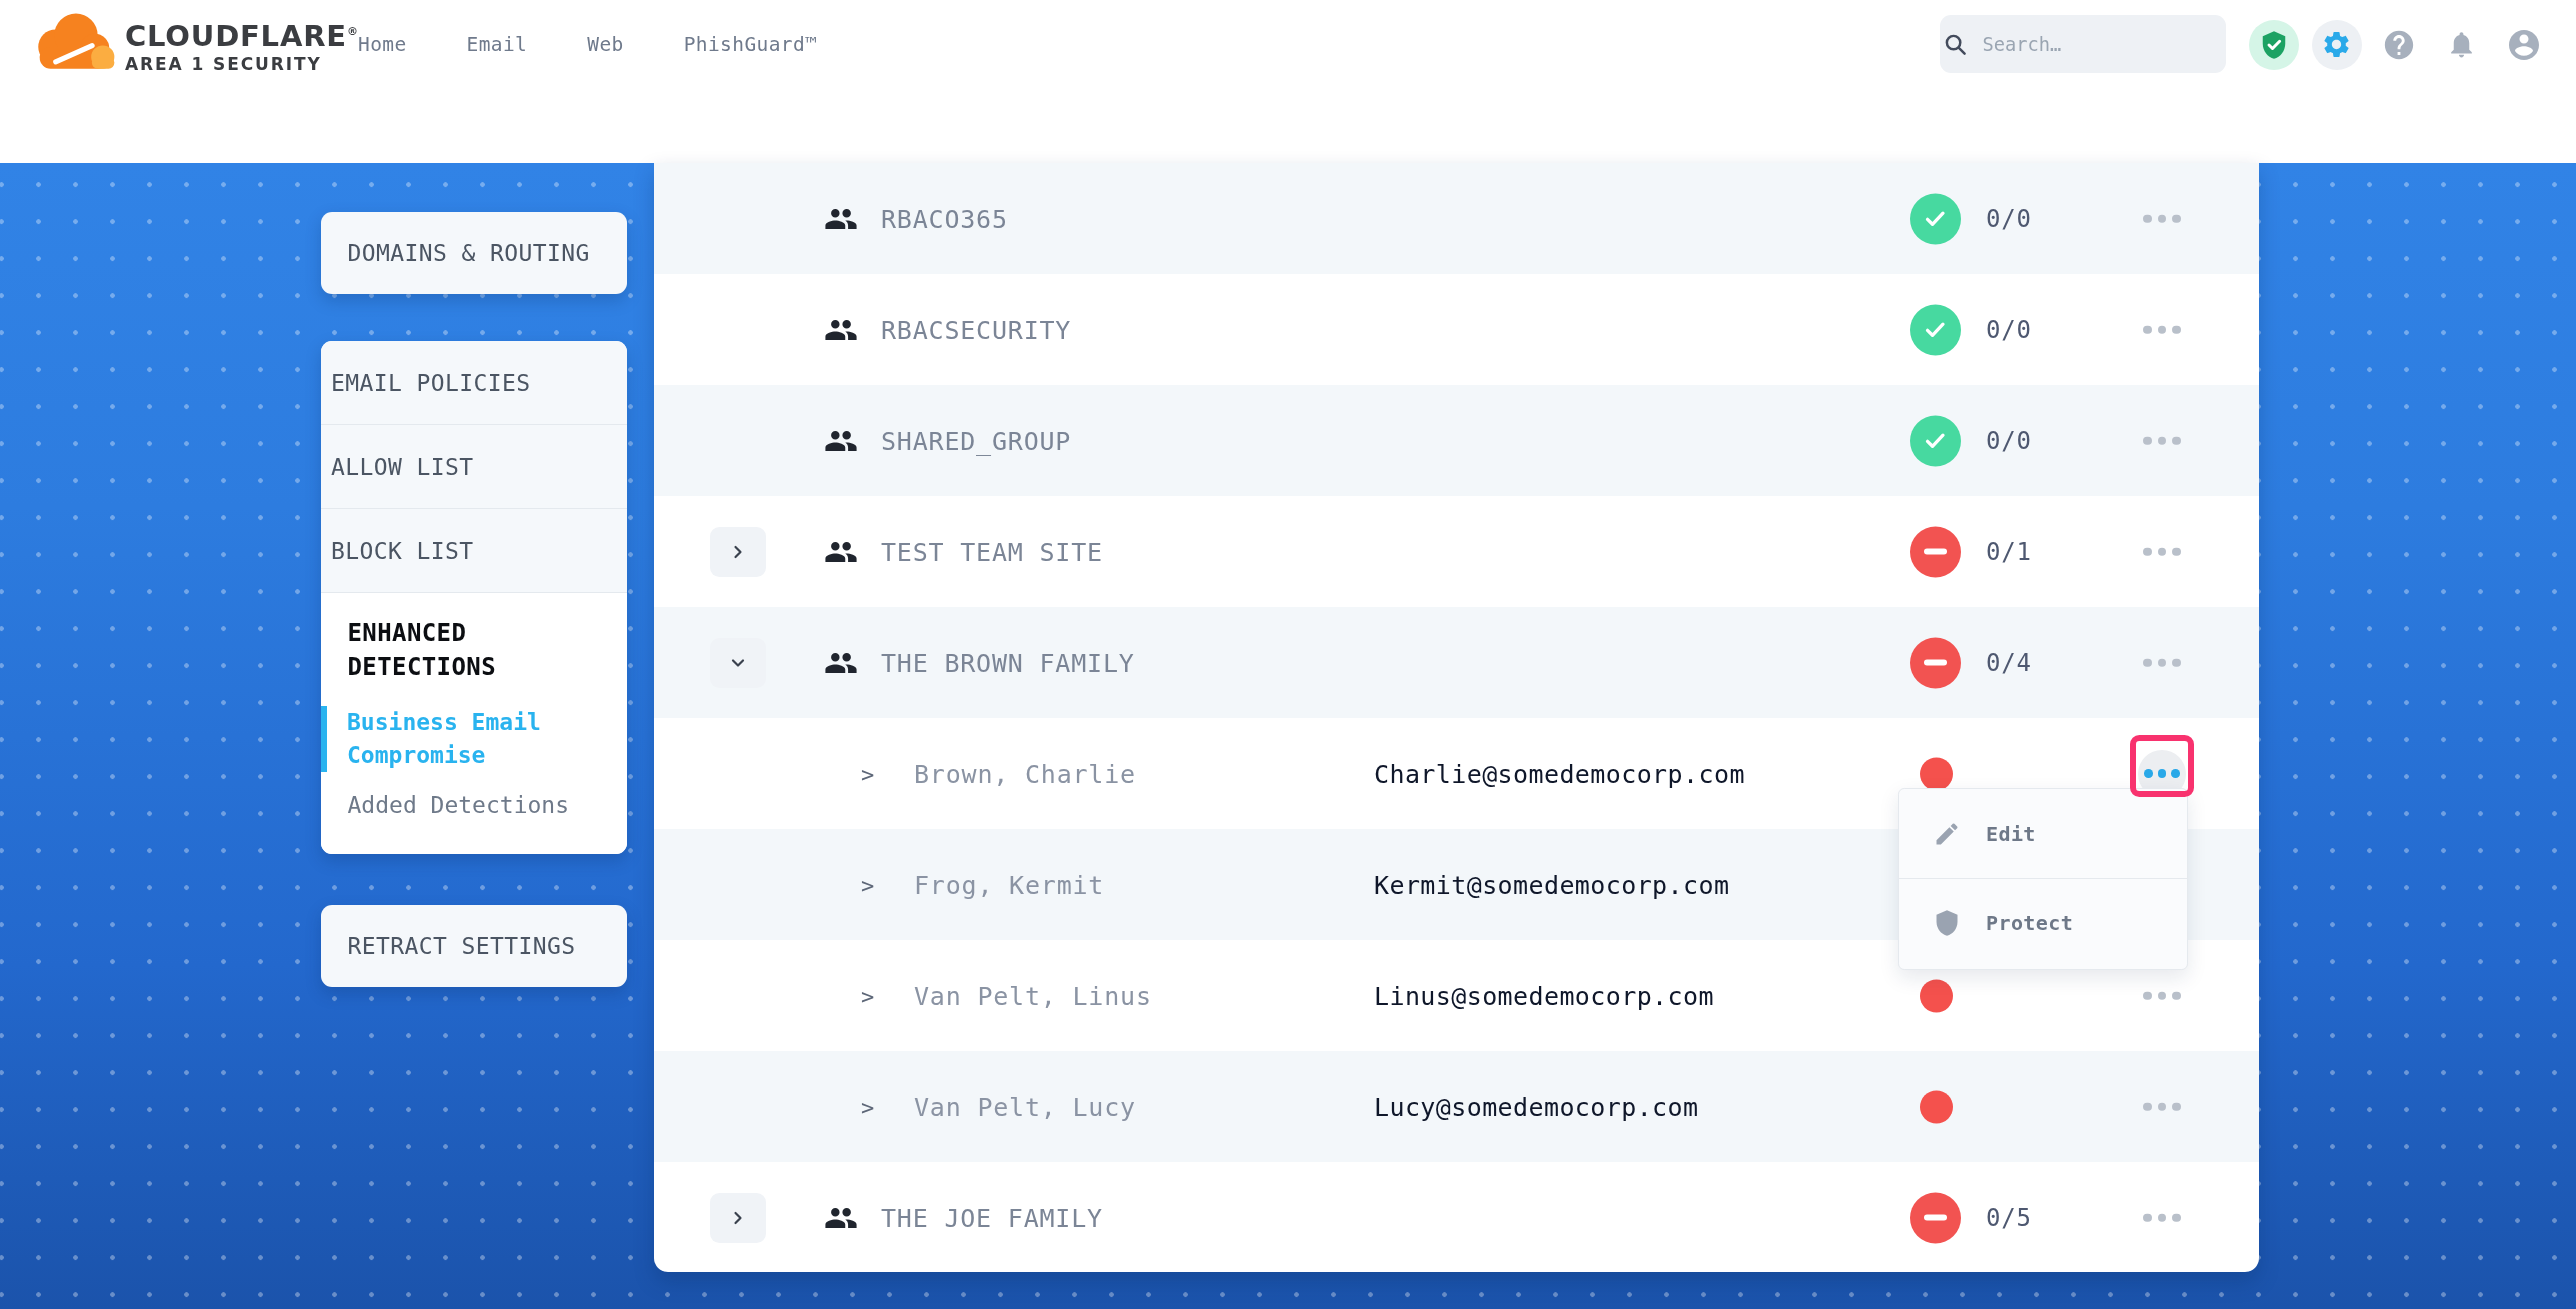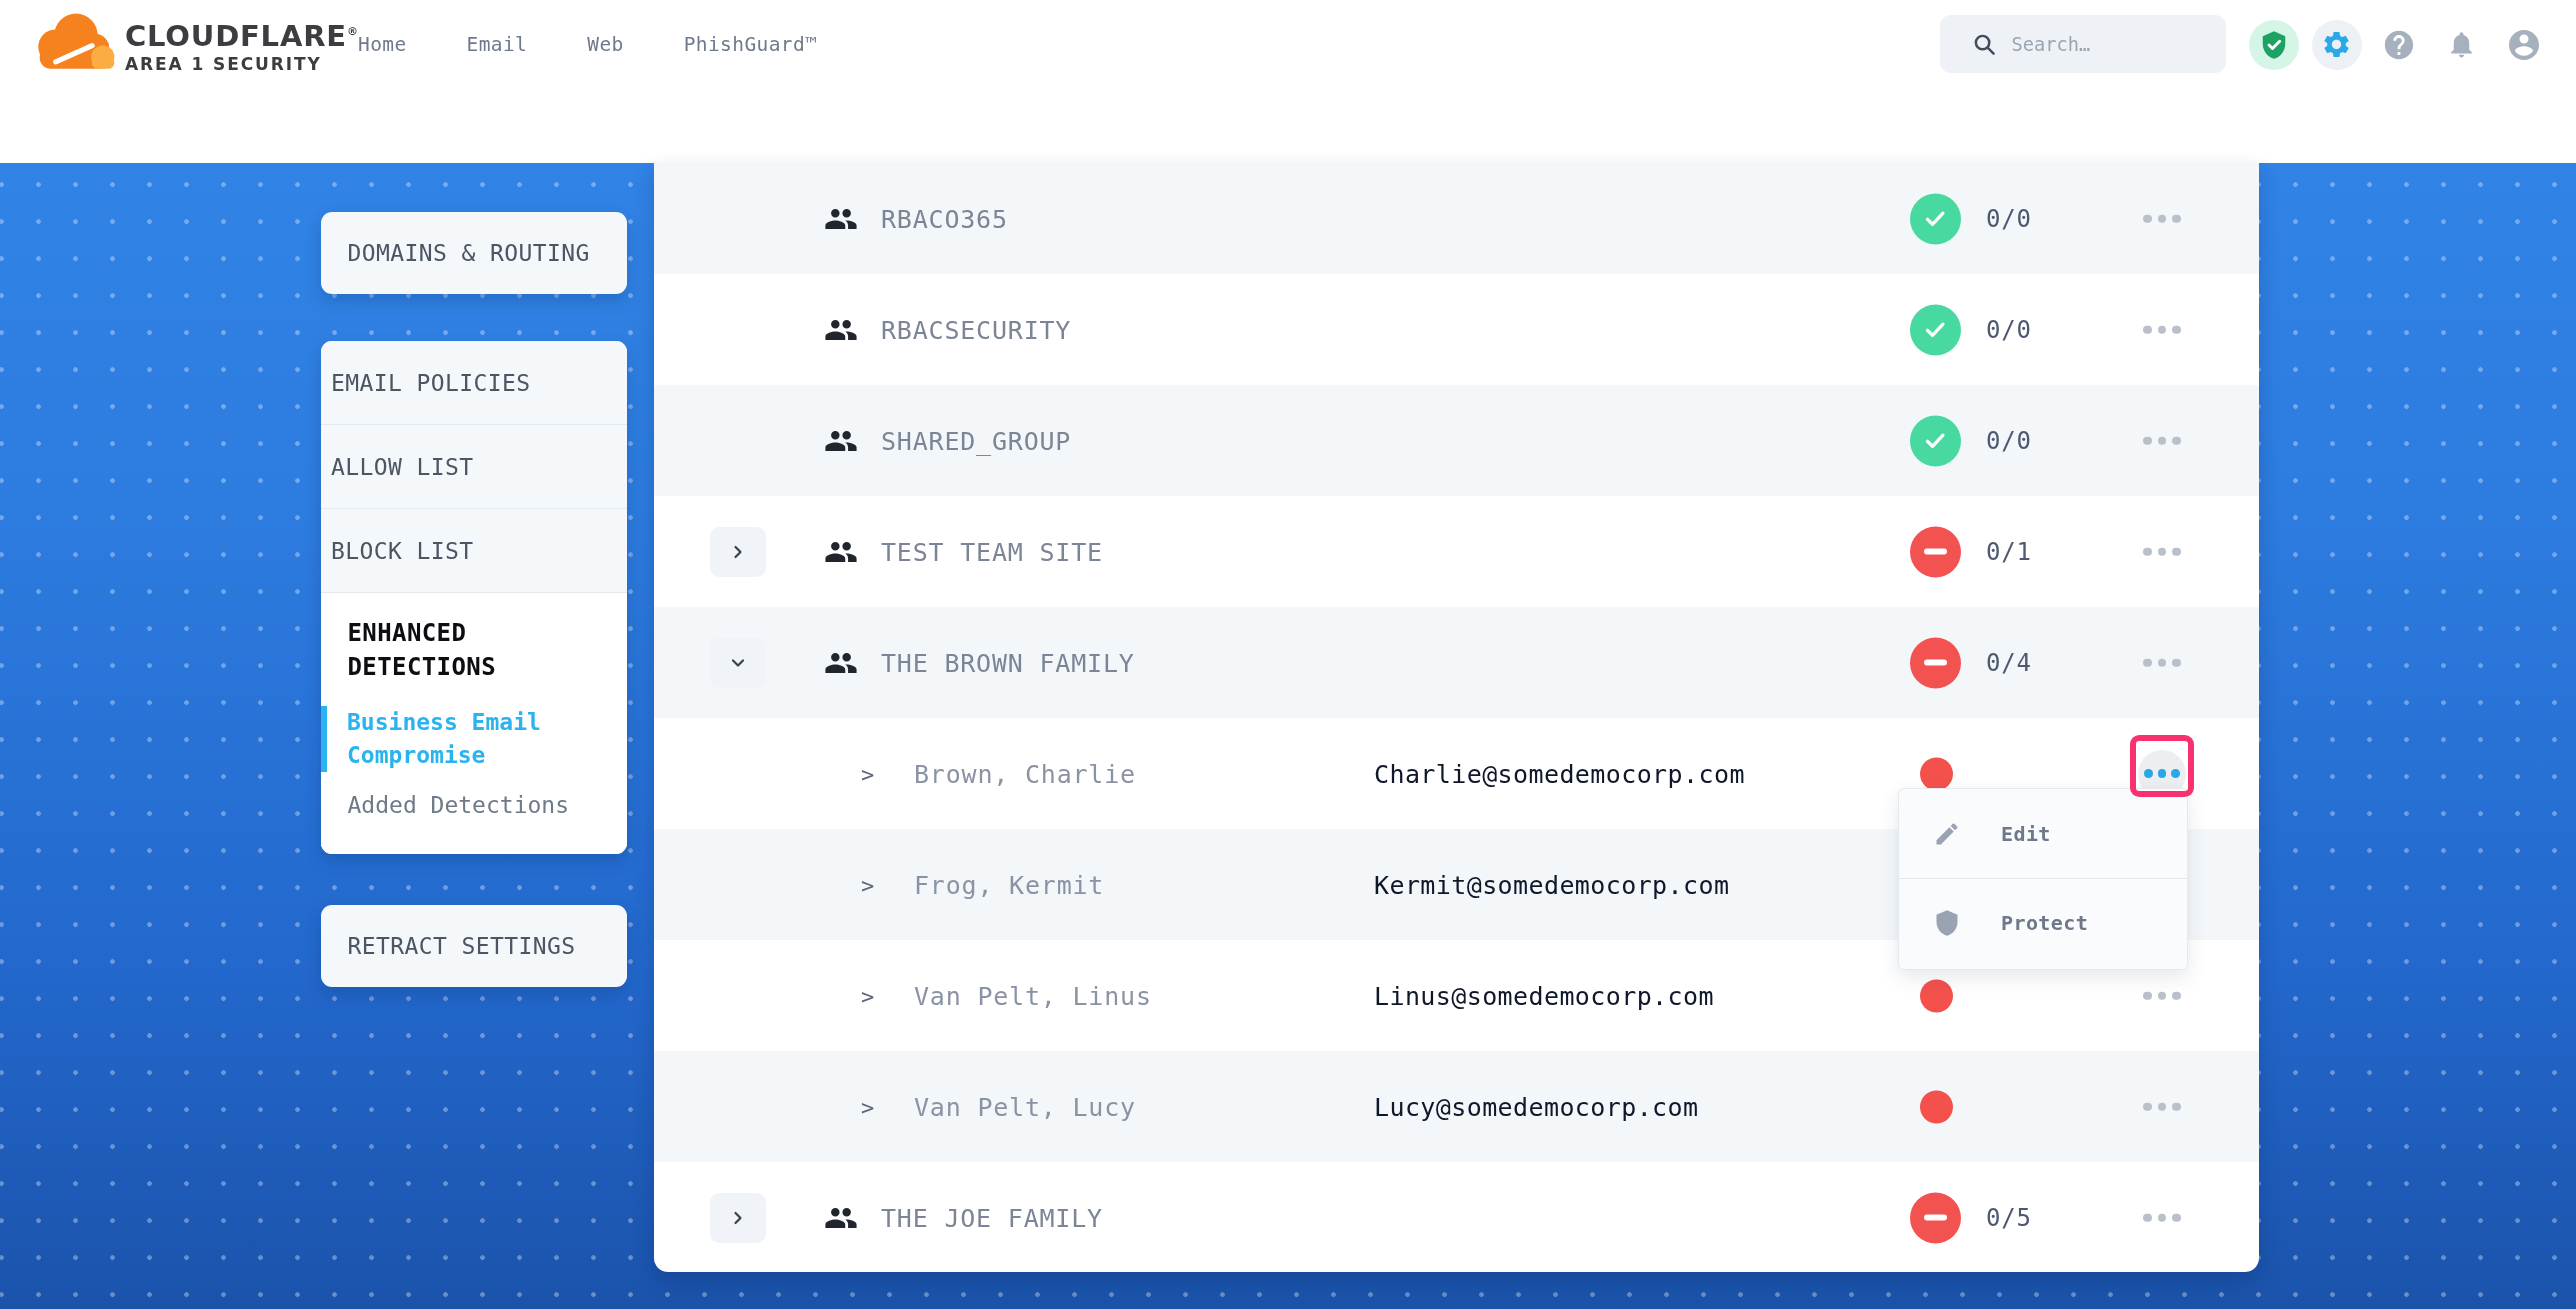--- a/index.html
+++ b/index.html
@@ -9,21 +9,21 @@
 
   
   .top { position:absolute; left:0; top:0; width:2576px; height:89px; background:#fff; z-index:40; }
   .logo { position:absolute; left:31px; top:6.2px; width:87px; height:76px; }
   .brand { position:absolute; left:125px; top:15.6px; font-family:"DejaVu Sans", "Liberation Sans", sans-serif; color:#3b3d41; }
   .brand-title { font-size:29px; font-weight:bold; letter-spacing:0.8px; line-height:31px; }
   .brand-title sup { font-size:11px; }
   .brand-sub { font-size:17px; font-weight:bold; letter-spacing:1.9px; margin-top:3.1px; }
   .top-nav { position:absolute; left:358px; top:0; height:89px; display:flex; align-items:center; gap:60px; }
   .top-nav-item { font-size:19.5px; color:#6f7a8c; letter-spacing:0.4px; cursor:pointer; }
-  .search { position:absolute; left:1940px; top:15px; width:286px; height:58px; background:#eef1f5; border-radius:11px; display:flex; align-items:center; padding-left:33px; gap:15.6px; }
+  .search { position:absolute; left:1940px; top:15px; width:286px; height:58px; background:#eef1f5; border-radius:11px; display:flex; align-items:center; padding-left:4px; gap:15.6px; }
   .search svg { flex:0 0 auto; }
   .search input { background:transparent; border:none; outline:none; font-family:"DejaVu Sans Mono", monospace; font-size:18.7px; color:#5b6472; width:202px; }
   .search input::placeholder { color:#9aa5b2; }
   .status-icons { position:absolute; left:2249px; top:0; height:89px; display:flex; align-items:center; gap:12.5px; }
   .sicon { width:50px; height:50px; border-radius:50%; display:flex; align-items:center; justify-content:center; cursor:pointer; }
   .sicon.mint { background:#d5f5e7; }
   .sicon.gray { background:#edf0f4; }
 
   
   .subnav { position:absolute; left:0; top:89px; width:2576px; height:74px; background:#fcfdfe; border-top:1.6px solid #e9edf2; display:flex; align-items:stretch; padding-left:270px; gap:45px; z-index:40; }
@@ -73,21 +73,21 @@
   .dots { position:absolute; left:1480px; top:50%; transform:translateY(-50%); width:56px; display:flex; justify-content:center; gap:6.2px; cursor:pointer; }
   .dots i { width:8.6px; height:8.6px; border-radius:50%; background:#b9c0ca; }
   .dots-active { position:absolute; left:1484px; top:50%; transform:translateY(-50%); width:48px; height:48px; border-radius:50%; background:#eceef1; display:flex; align-items:center; justify-content:center; gap:4.7px; cursor:pointer; }
   .dots-active i { width:8.6px; height:8.6px; border-radius:50%; background:#29a8e8; }
 
   
   .hl-box { position:absolute; left:1476px; top:572px; width:64px; height:62px; border:6.2px solid #f8326e; border-radius:9.3px; z-index:60; pointer-events:none; }
 
   
   .menu { position:absolute; left:1244px; top:625px; width:290px; height:182px; background:#fafbfd; border:1.6px solid #e5e9ee; border-radius:6.2px; box-shadow:0 7.8px 20px rgba(20,40,80,.10); z-index:50; }
-  .menu-item { height:89px; display:flex; align-items:center; padding-left:34px; gap:40px; font-size:20px; font-weight:bold; color:#6e7888; letter-spacing:0.4px; cursor:pointer; }
+  .menu-item { height:89px; display:flex; align-items:center; padding-left:34px; gap:25px; font-size:20px; font-weight:bold; color:#6e7888; letter-spacing:0.4px; cursor:pointer; }
   .menu-item + .menu-item { border-top:1.6px solid #e5e9ee;align-items:center; }
   .menu-item svg { width:28px; height:28px; }
 </style>
 </head>
 <body>
 
 <div class="app">
 
   <div class="top">
     <svg class="logo" viewBox="0 0 120 104">

